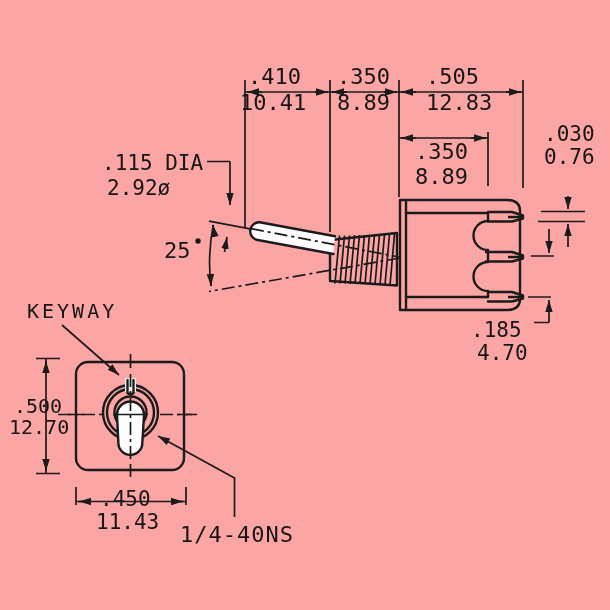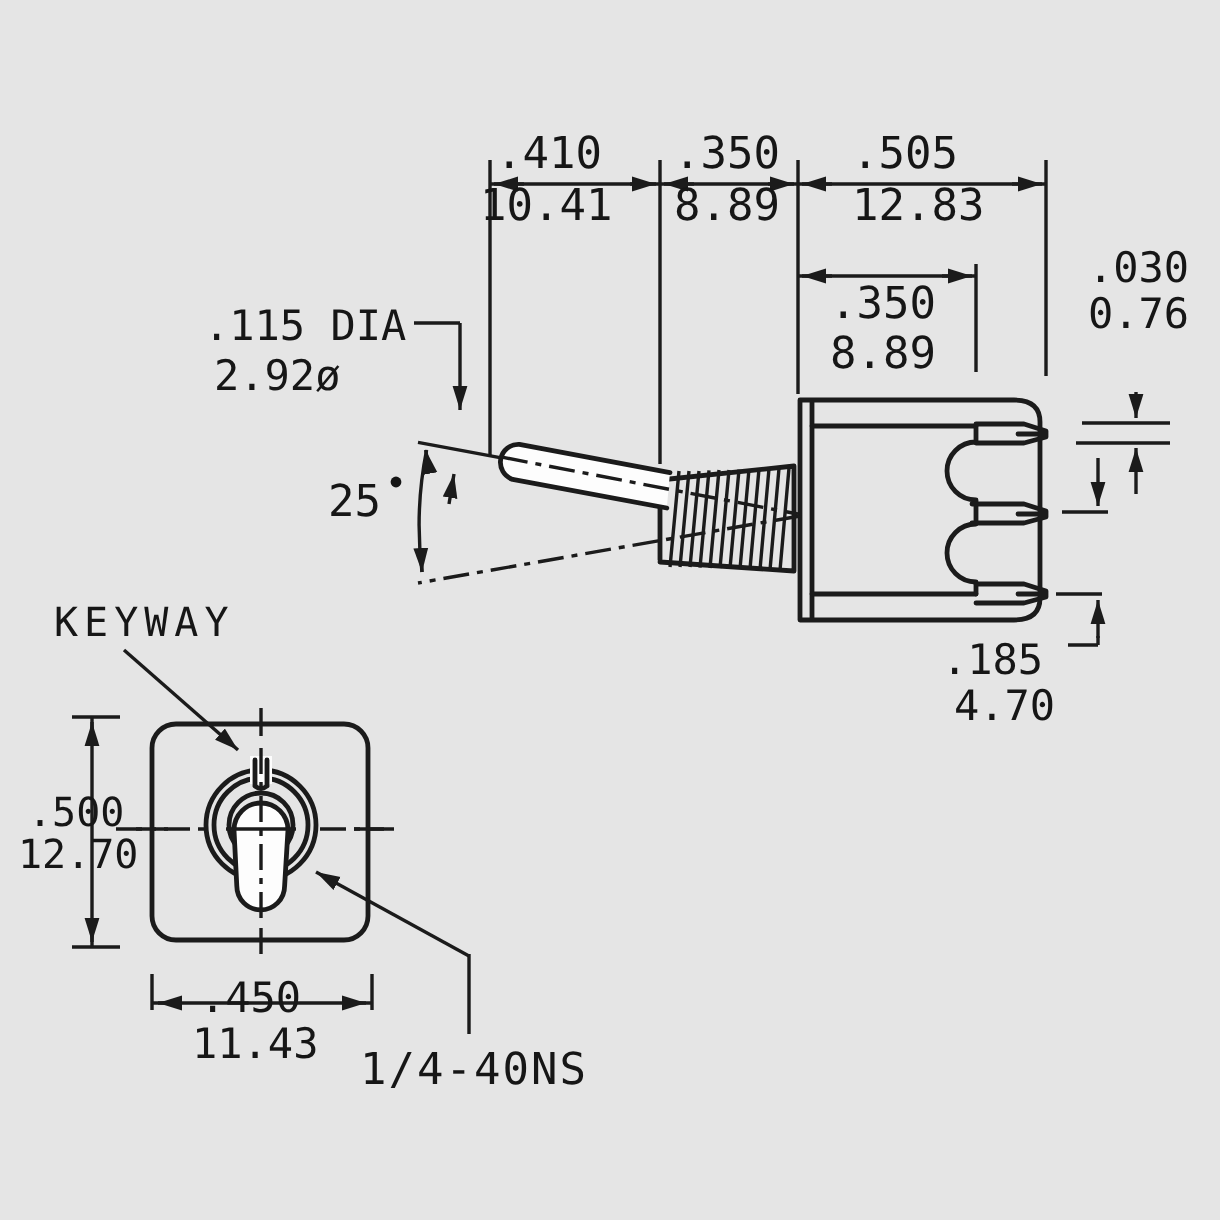--- a/index.html
+++ b/index.html
@@ -1,16 +1,16 @@
 <!DOCTYPE html>
 <html><head>
 <meta charset="utf-8">
 <style>
   html,body{margin:0;padding:0;background:#ffffff;}
-  #stage{position:relative;width:610px;height:610px;background:#e5e5e5;overflow:hidden;}
+  #stage{position:relative;width:610px;height:610px;background:#fca5a5;overflow:hidden;}
   svg{display:block;}
   text{font-family:"DejaVu Sans Mono","Liberation Mono",monospace;fill:#161616;}
   .t22{font-size:22px;}
   .t21{font-size:21px;}
   .t20{font-size:20px;}
   .ls3{letter-spacing:3px;}
   .ls1{letter-spacing:1px;}
   .part{stroke:#1b1b1b;stroke-width:2.4;fill:none;stroke-linecap:round;stroke-linejoin:round;}
   .thin{stroke:#1b1b1b;stroke-width:1.7;fill:none;stroke-linecap:butt;}
   .ctr{stroke:#1b1b1b;stroke-width:1.7;fill:none;stroke-dasharray:13 4 3 4;stroke-linecap:butt;}

